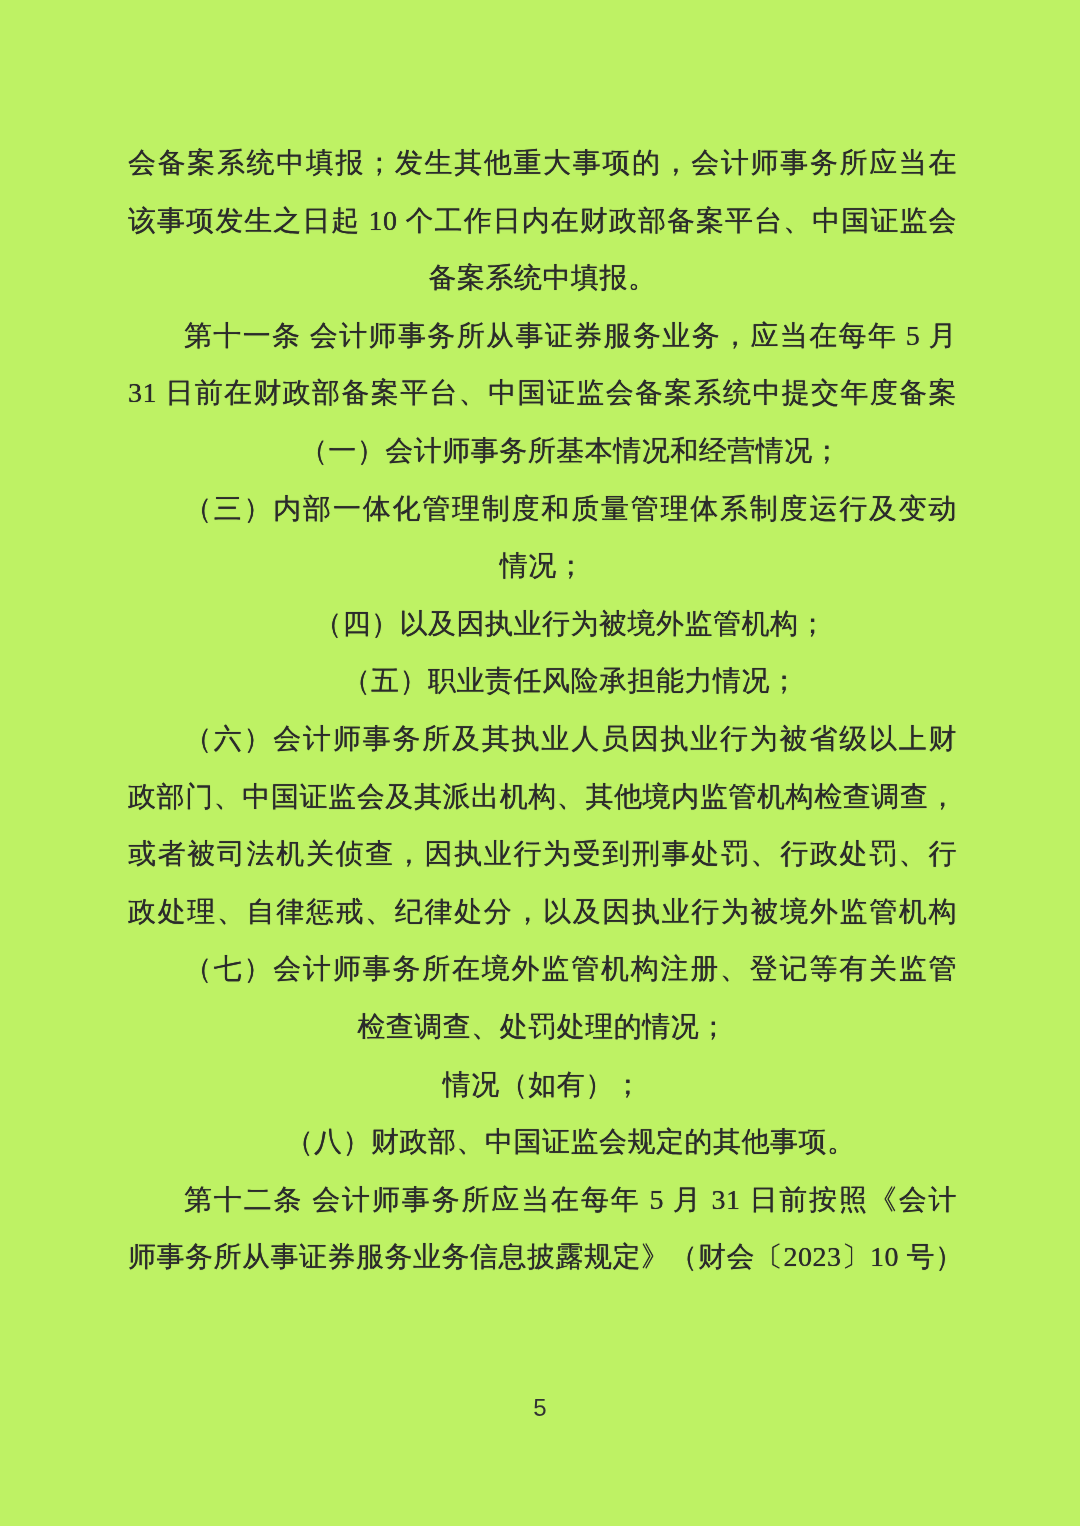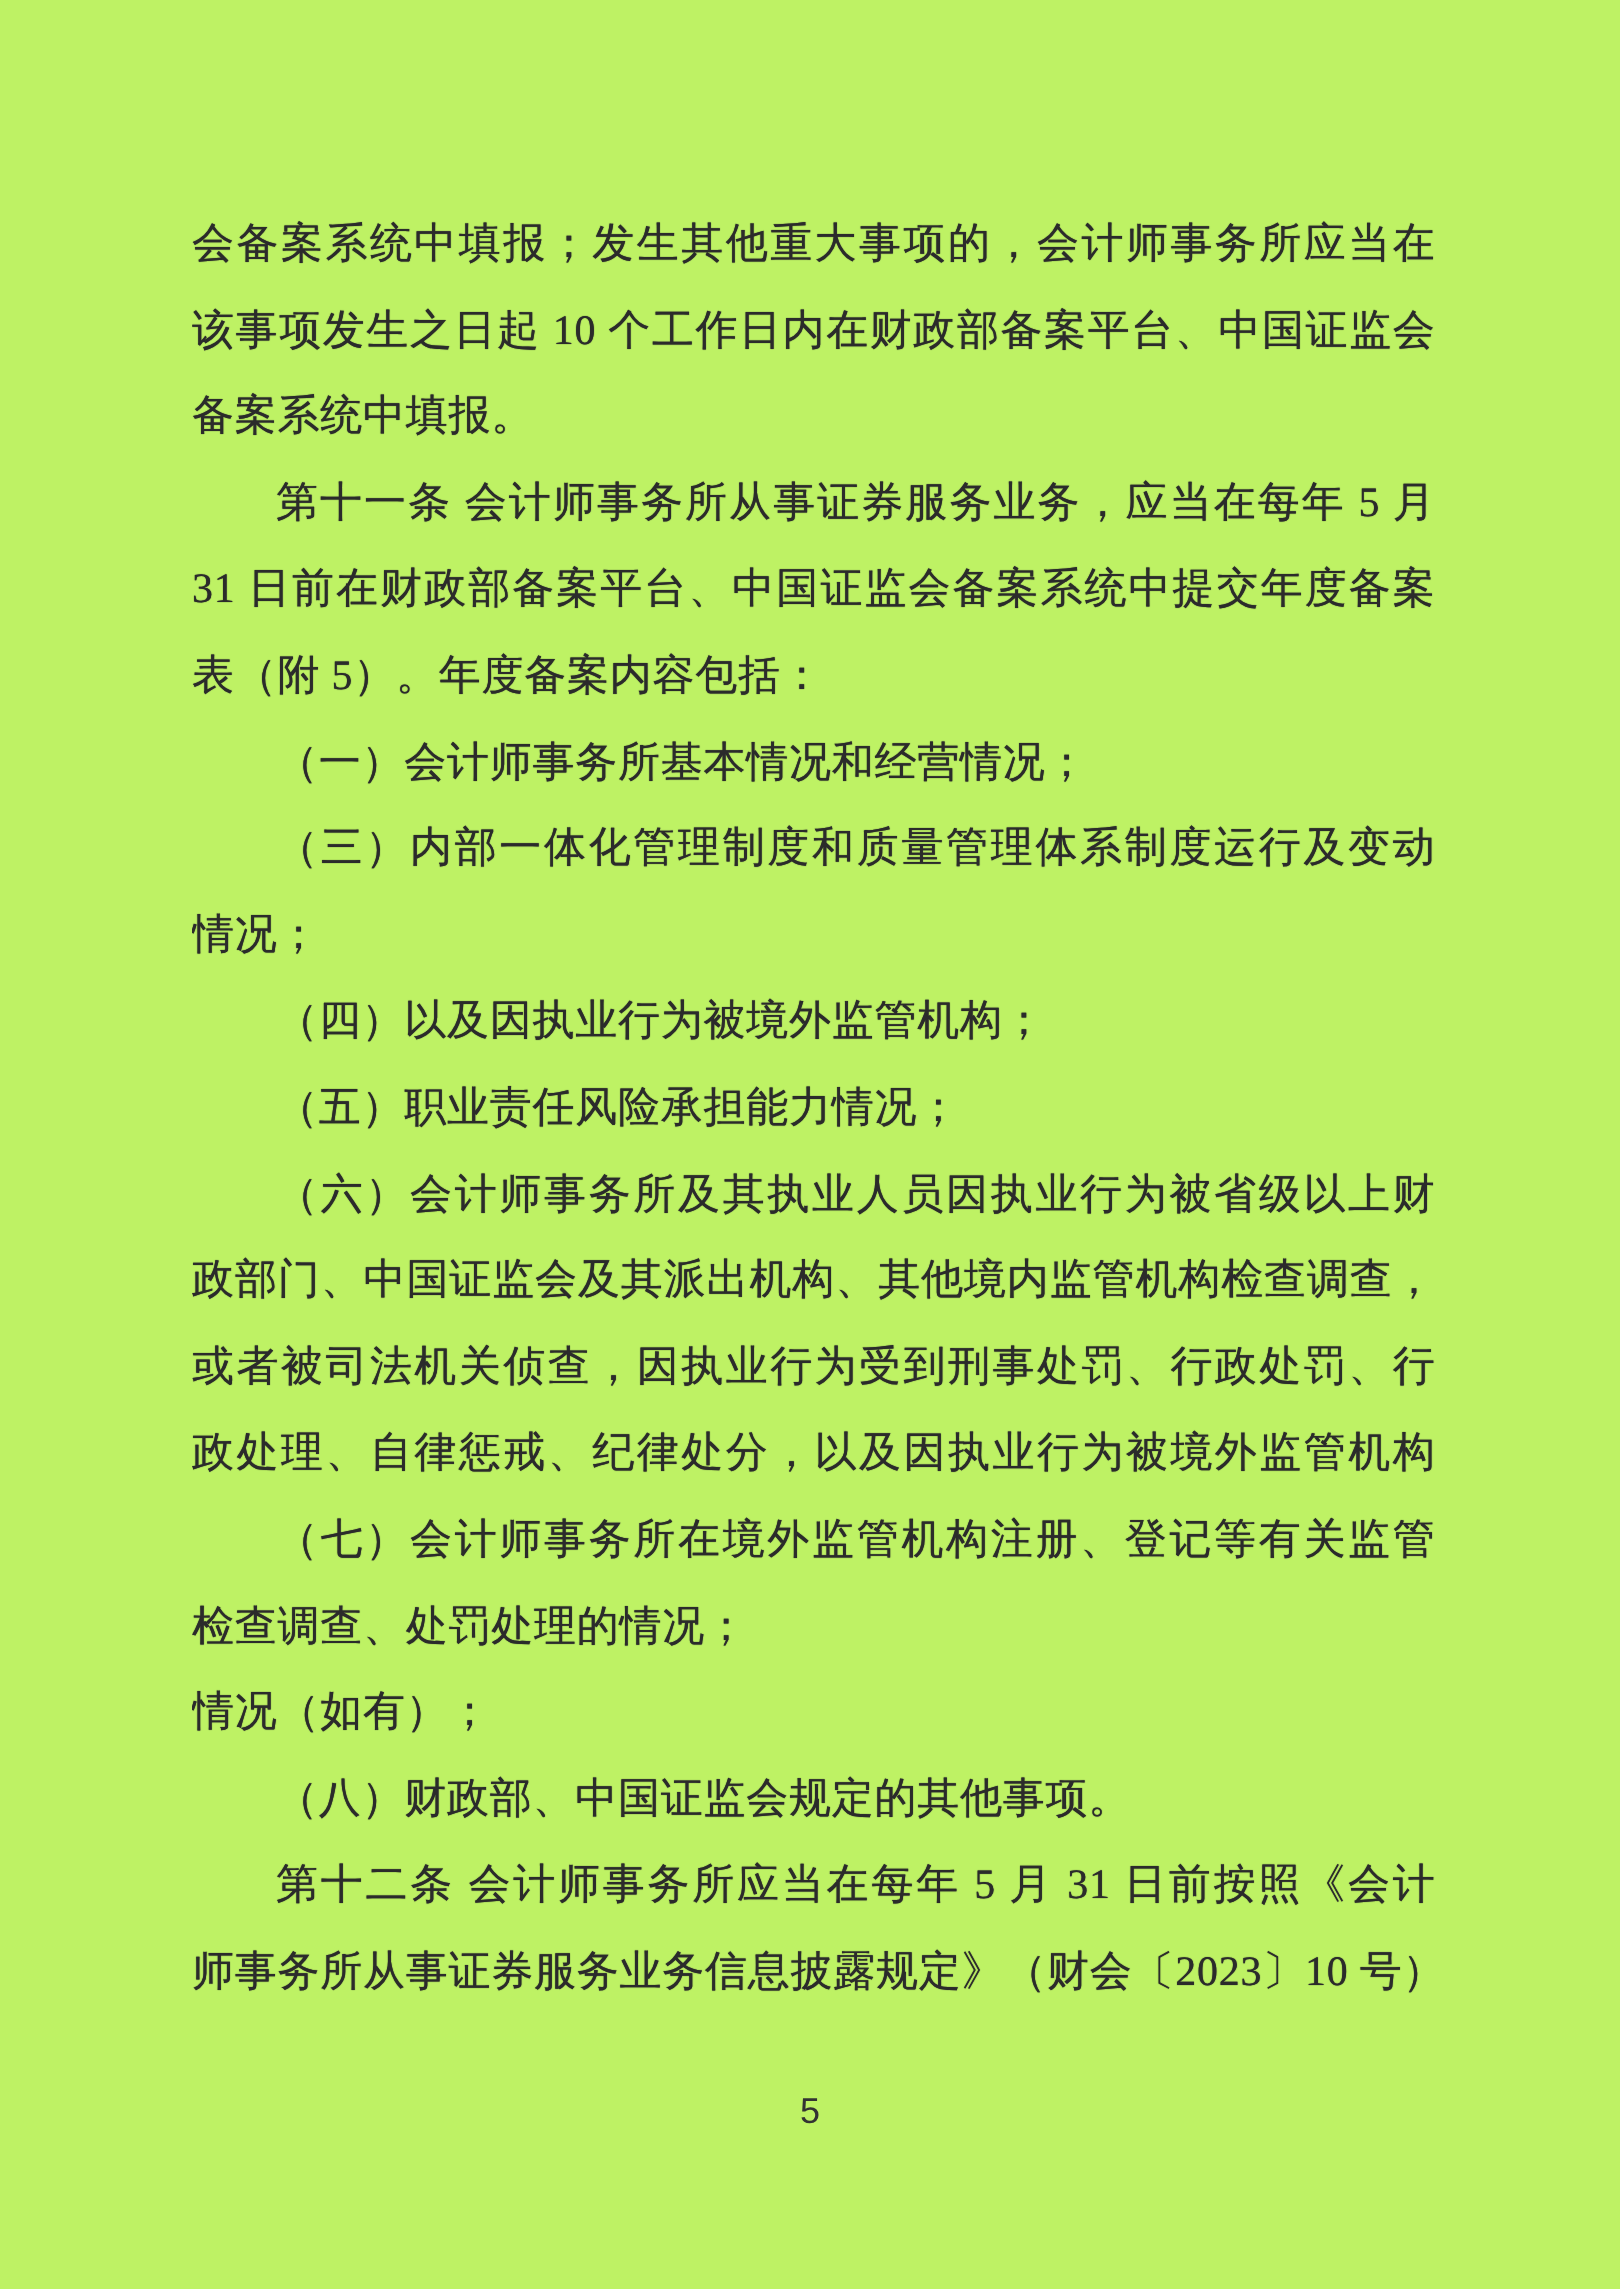--- a/index.html
+++ b/index.html
@@ -23,21 +23,21 @@
     width: 829px;
     color: #2b2b2b;
   }
   .ln {
     height: 57.6px;
     line-height: 57.6px;
     font-size: 28px;
     letter-spacing: 0.5px;
     white-space: nowrap;
     overflow: hidden;
-    text-align: left;
+    text-align: center;
     text-shadow: 0 0 0.7px #2b2b2b;
   }
   .ln.fill {
     text-align: justify;
     text-align-last: justify;
   }
   .ln.indent {
     padding-left: 56px;
   }
   .page-number {
@@ -55,21 +55,20 @@
 </head>
 <body>
 
 <div class="page">
   <div class="text-block">
     <div class="ln fill">会备案系统中填报；发生其他重大事项的，会计师事务所应当在</div>
     <div class="ln fill">该事项发生之日起 10 个工作日内在财政部备案平台、中国证监会</div>
     <div class="ln">备案系统中填报。</div>
     <div class="ln fill indent">第十一条 会计师事务所从事证券服务业务，应当在每年 5 月</div>
     <div class="ln fill">31 日前在财政部备案平台、中国证监会备案系统中提交年度备案</div>
-    <div class="ln">表（附 5）。年度备案内容包括：</div>
     <div class="ln indent">（一）会计师事务所基本情况和经营情况；</div>
     <div class="ln fill indent">（三）内部一体化管理制度和质量管理体系制度运行及变动</div>
     <div class="ln">情况；</div>
     <div class="ln indent">（四）以及因执业行为被境外监管机构；</div>
     <div class="ln indent">（五）职业责任风险承担能力情况；</div>
     <div class="ln fill indent">（六）会计师事务所及其执业人员因执业行为被省级以上财</div>
     <div class="ln fill">政部门、中国证监会及其派出机构、其他境内监管机构检查调查，</div>
     <div class="ln fill">或者被司法机关侦查，因执业行为受到刑事处罚、行政处罚、行</div>
     <div class="ln fill">政处理、自律惩戒、纪律处分，以及因执业行为被境外监管机构</div>
     <div class="ln fill indent">（七）会计师事务所在境外监管机构注册、登记等有关监管</div>

